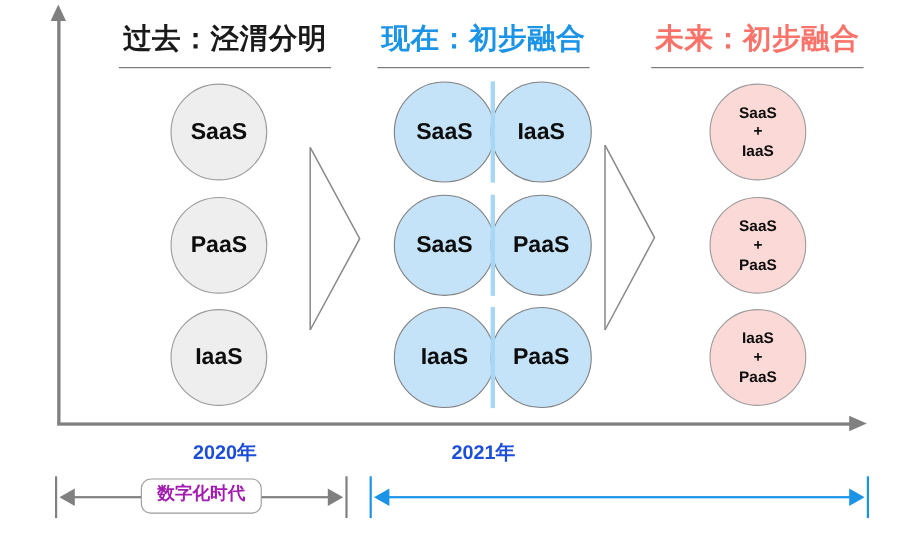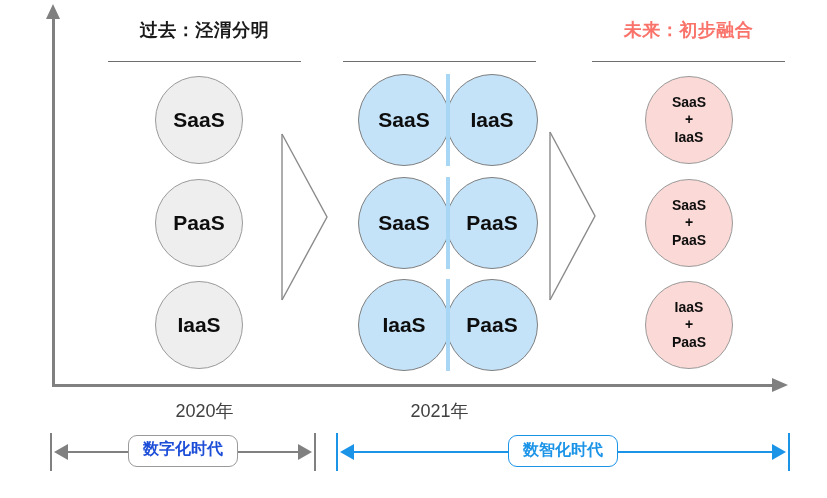--- a/index.html
+++ b/index.html
@@ -51,21 +51,21 @@
     width: 0; height: 0;
     border-top: 7px solid transparent;
     border-bottom: 7px solid transparent;
     border-left: 16px solid #808080;
   }
 
   
   .col-head {
     position: absolute;
     text-align: center;
-    font-size: 18px;
+    font-size: 26px;
     font-weight: bold;
     letter-spacing: 0.5px;
     white-space: nowrap;
   }
   .head-past    { left: 108px; top: 18px; width: 193px; color: #1a1a1a; }
   .head-present { left: 343px; top: 18px; width: 193px; color: #1b94e8; }
   .head-future  { left: 592px; top: 18px; width: 193px; color: #f9736a; }
 
   .head-rule {
     position: absolute;
@@ -164,22 +164,22 @@
   
   .chevron { position: absolute; }
   .chev-1 { left: 280px; top: 132px; }
   .chev-2 { left: 548px; top: 130px; }
 
   
   .year {
     position: absolute;
     text-align: center;
     font-size: 18px;
-    font-weight: normal;
-    color: #404040;
+    font-weight: bold;
+    color: #1d4ed8;
     white-space: nowrap;
   }
   .year-2020 { left: 108px; top: 399px; width: 193px; }
   .year-2021 { left: 343px; top: 399px; width: 193px; }
   .year-2025 { left: 592px; top: 399px; width: 193px; }
 
   
   .era-bar { position: absolute; height: 48px; top: 428px; }
   .era-gray { left: 50px;  width: 266px; }
   .era-blue { left: 336px; width: 454px; }
@@ -219,40 +219,41 @@
     border-radius: 9px;
     background: #ffffff;
     font-size: 16px;
     font-weight: bold;
     white-space: nowrap;
     box-sizing: border-box;
     line-height: 22px;
   }
 
   .gray-stroke  { background: #808080; }
-  .gray-text    { color: #1d4ed8; border: 1.3px solid #9a9a9a; font-family: Liberation Mono, monospace; }
+  .gray-text    { color: #a21caf; border: 1.3px solid #9a9a9a; }
   .gray-arrow-l { border-right: 14px solid #808080; }
   .gray-arrow-r { border-left: 14px solid #808080; }
 
   .blue-stroke  { background: #1b94e8; }
   .blue-text    { color: #1b94e8; border: 1.3px solid #1b94e8; }
   .blue-arrow-l { border-right: 14px solid #1b94e8; }
   .blue-arrow-r { border-left: 14px solid #1b94e8; }
 </style>
 </head>
 <body>
 
 <div id="canvas">
 
   <div class="axis-v-line"></div>
   <div class="axis-v-arrow"></div>
   <div class="axis-h-line"></div>
   <div class="axis-h-arrow"></div>
 
   <div class="col-head head-past">过去：泾渭分明</div>
+  <div class="col-head head-present">现在：初步融合</div>
   <div class="col-head head-future">未来：初步融合</div>
 
   <div class="head-rule rule-past"></div>
   <div class="head-rule rule-present"></div>
   <div class="head-rule rule-future"></div>
 
   <div class="circle circle-gray gray-1">
     <span>SaaS</span>
   </div>
   <div class="circle circle-gray gray-2">
@@ -333,16 +334,15 @@
     <div class="era-arrow era-arrow-right gray-arrow-r"></div>
     <div class="era-chip gray-text">数字化时代</div>
   </div>
 
   <div class="era-bar era-blue">
     <div class="era-cap era-cap-left blue-stroke"></div>
     <div class="era-cap era-cap-right blue-stroke"></div>
     <div class="era-line blue-stroke"></div>
     <div class="era-arrow era-arrow-left blue-arrow-l"></div>
     <div class="era-arrow era-arrow-right blue-arrow-r"></div>
-    <div class="era-chip blue-text">数智化时代</div>
   </div>
 
 </div>
 
 </body></html>

